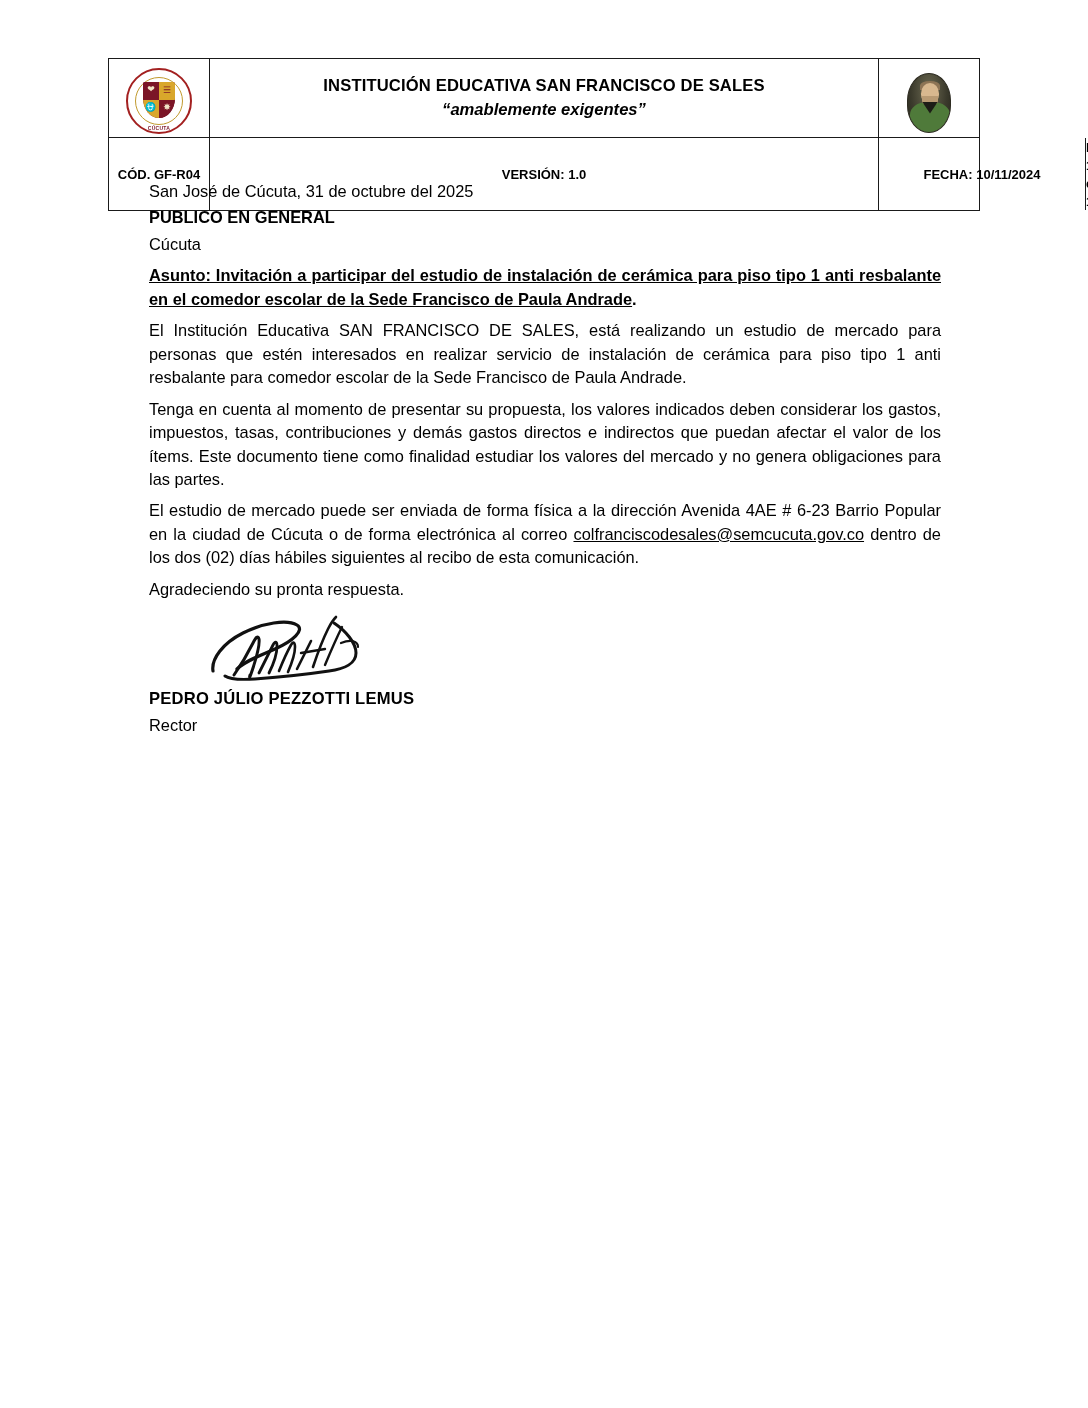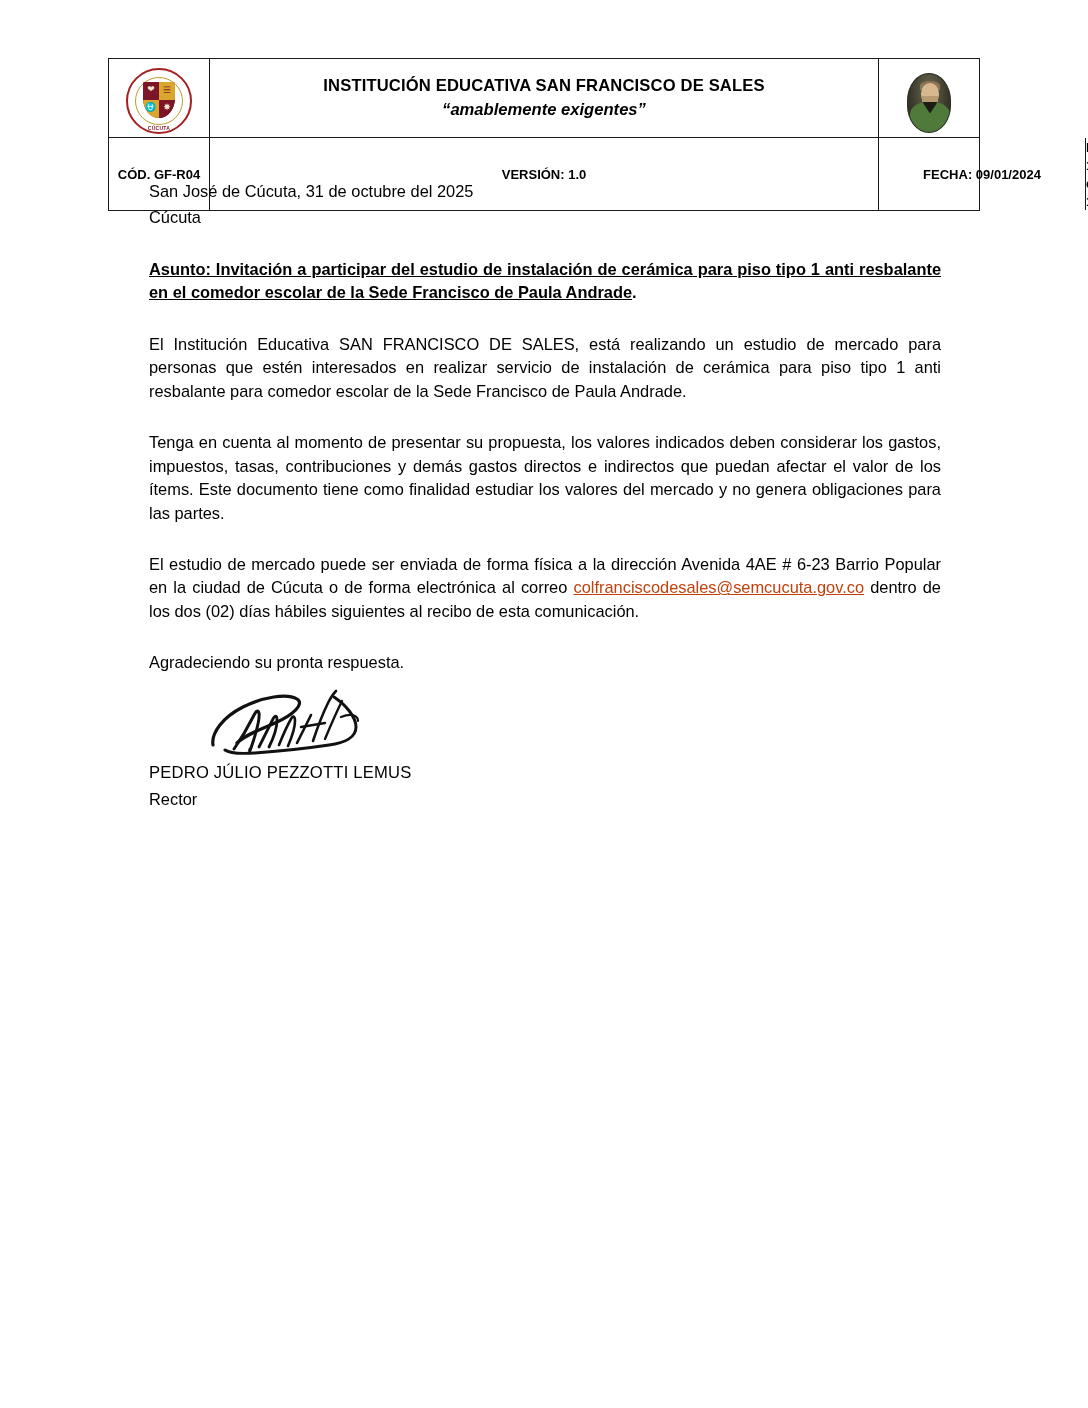--- a/index.html
+++ b/index.html
@@ -203,35 +203,35 @@
     width: 792px;
   }
   p {
     margin: 0;
     font-size: 16.4px;
     line-height: 1.43;
     color: #000000;
   }
   .just { text-align: justify; text-align-last: left; }
   .gap-lg { margin-top: 28px; }
-  .gap-md { margin-top: 28px; }
+  .gap-md { margin-top: 8px; }
   .gap-sm { margin-top: 3px; }
   .b { font-weight: bold; }
   .asunto {
     font-weight: bold;
     text-align: justify;
     text-align-last: left;
   }
   .asunto .u { text-decoration: underline; }
   .mail {
-    color: #c2410c;
+    color: #000000;
     text-decoration: underline;
   }
   .sig-name {
-    font-weight: normal;
+    font-weight: bold;
     font-size: 16.6px;
     letter-spacing: 0.2px;
   }
   .signature {
     margin-top: 8px;
     margin-left: 52px;
     width: 230px;
     height: 78px;
   }
   .signature svg { display: block; }
@@ -288,37 +288,38 @@
         <span>CÓD. GF-R04</span>
       </td>
       <td class="meta-cell" style="width:206px">
         <span>VERSIÓN: 1.0</span>
       </td>
       <td class="meta-cell" style="padding:0">
         <table style="width:100%;border-collapse:collapse;table-layout:fixed">
           <tbody>
                 <tr>
             <td style="border:none;border-right:1.6px solid #1a1a1a;text-align:center;width:206px">
-              <span>FECHA: 09/01/2024</span>
+              <span>FECHA: 10/11/2024</span>
             </td>
             <td style="border:none;text-align:center">
               <span>Página 1 de 1</span>
             </td>
           </tr>
         </tbody>
             </table>
       </td>
     </tr>
   </tbody>
     </table>
 
   <div class="body-wrap">
 
     <p>San José de Cúcuta, 31 de octubre del 2025</p>
 
+    <p class="b gap-sm">PUBLICO EN GENERAL</p>
     <p class="gap-sm">Cúcuta</p>
 
     <p class="asunto gap-md"><span class="u">Asunto: Invitación a participar del estudio de instalación de cerámica para piso tipo 1 anti resbalante en el comedor escolar de la Sede Francisco de Paula Andrade</span><span>.</span></p>
 
     <p class="just gap-md">El Institución Educativa SAN FRANCISCO DE SALES, está realizando un estudio de mercado para personas que estén interesados en realizar servicio de instalación de cerámica para piso tipo 1 anti resbalante para comedor escolar de la Sede Francisco de Paula Andrade.</p>
 
 
 
     <p class="just gap-md">Tenga en cuenta al momento de presentar su propuesta, los valores indicados deben considerar los gastos, impuestos, tasas, contribuciones y demás gastos directos e indirectos que puedan afectar el valor de los ítems. Este documento tiene como finalidad estudiar los valores del mercado y no genera obligaciones para las partes.</p>
 

